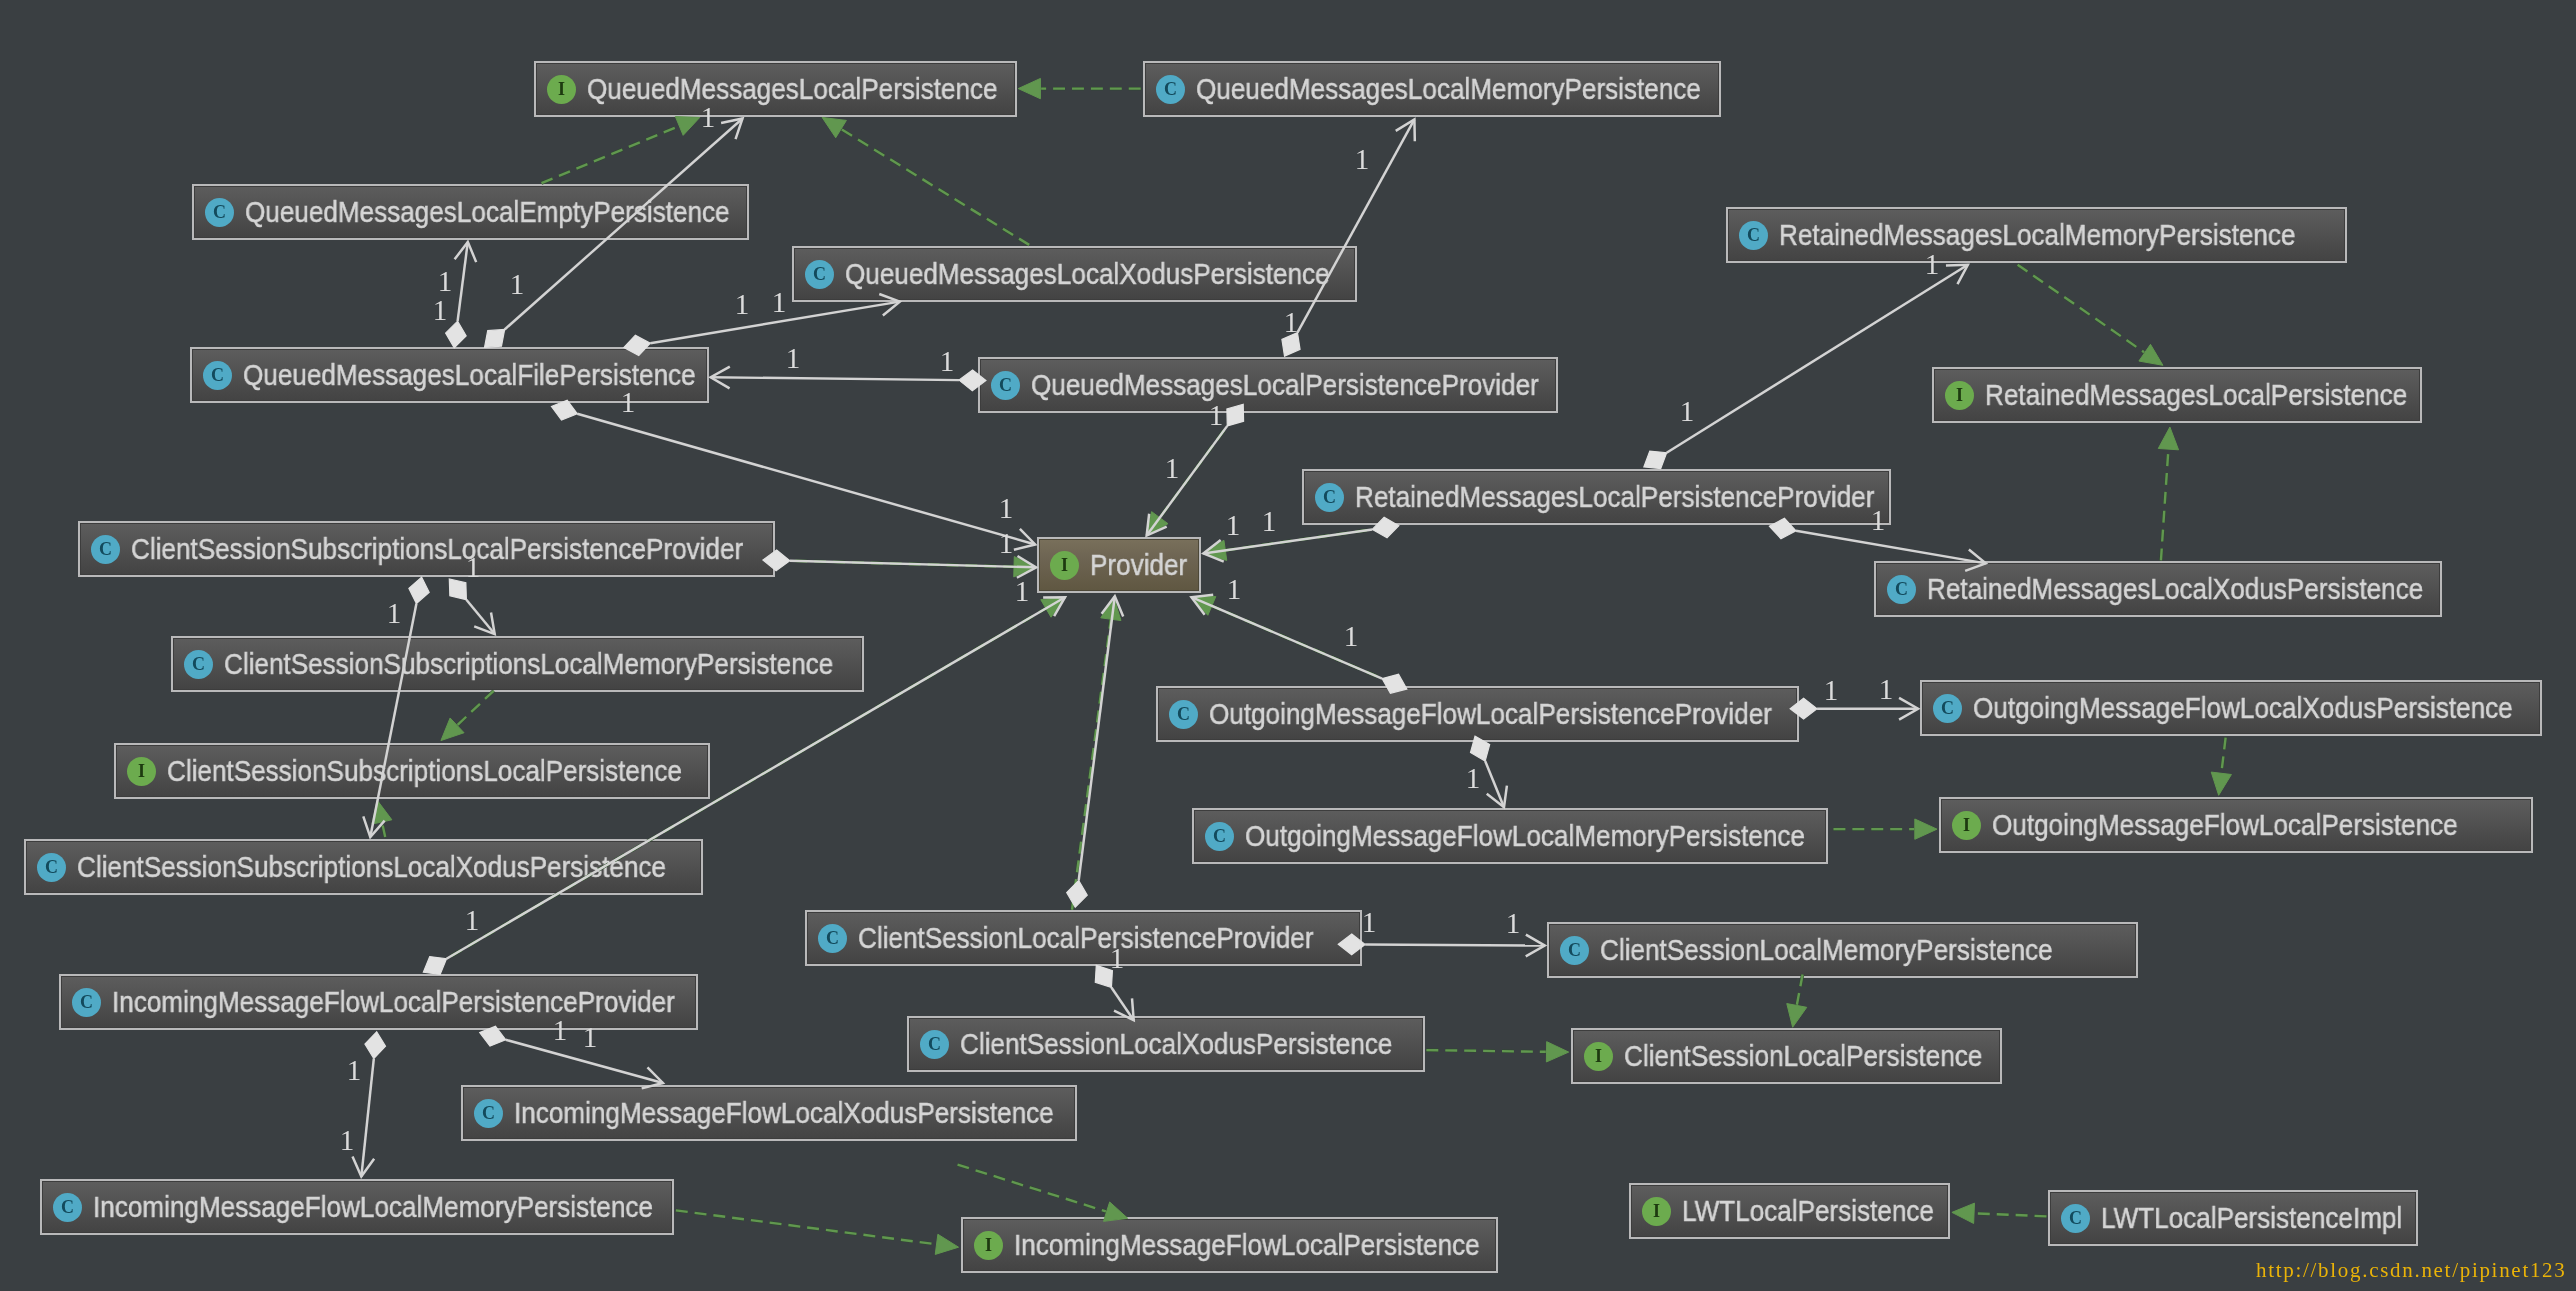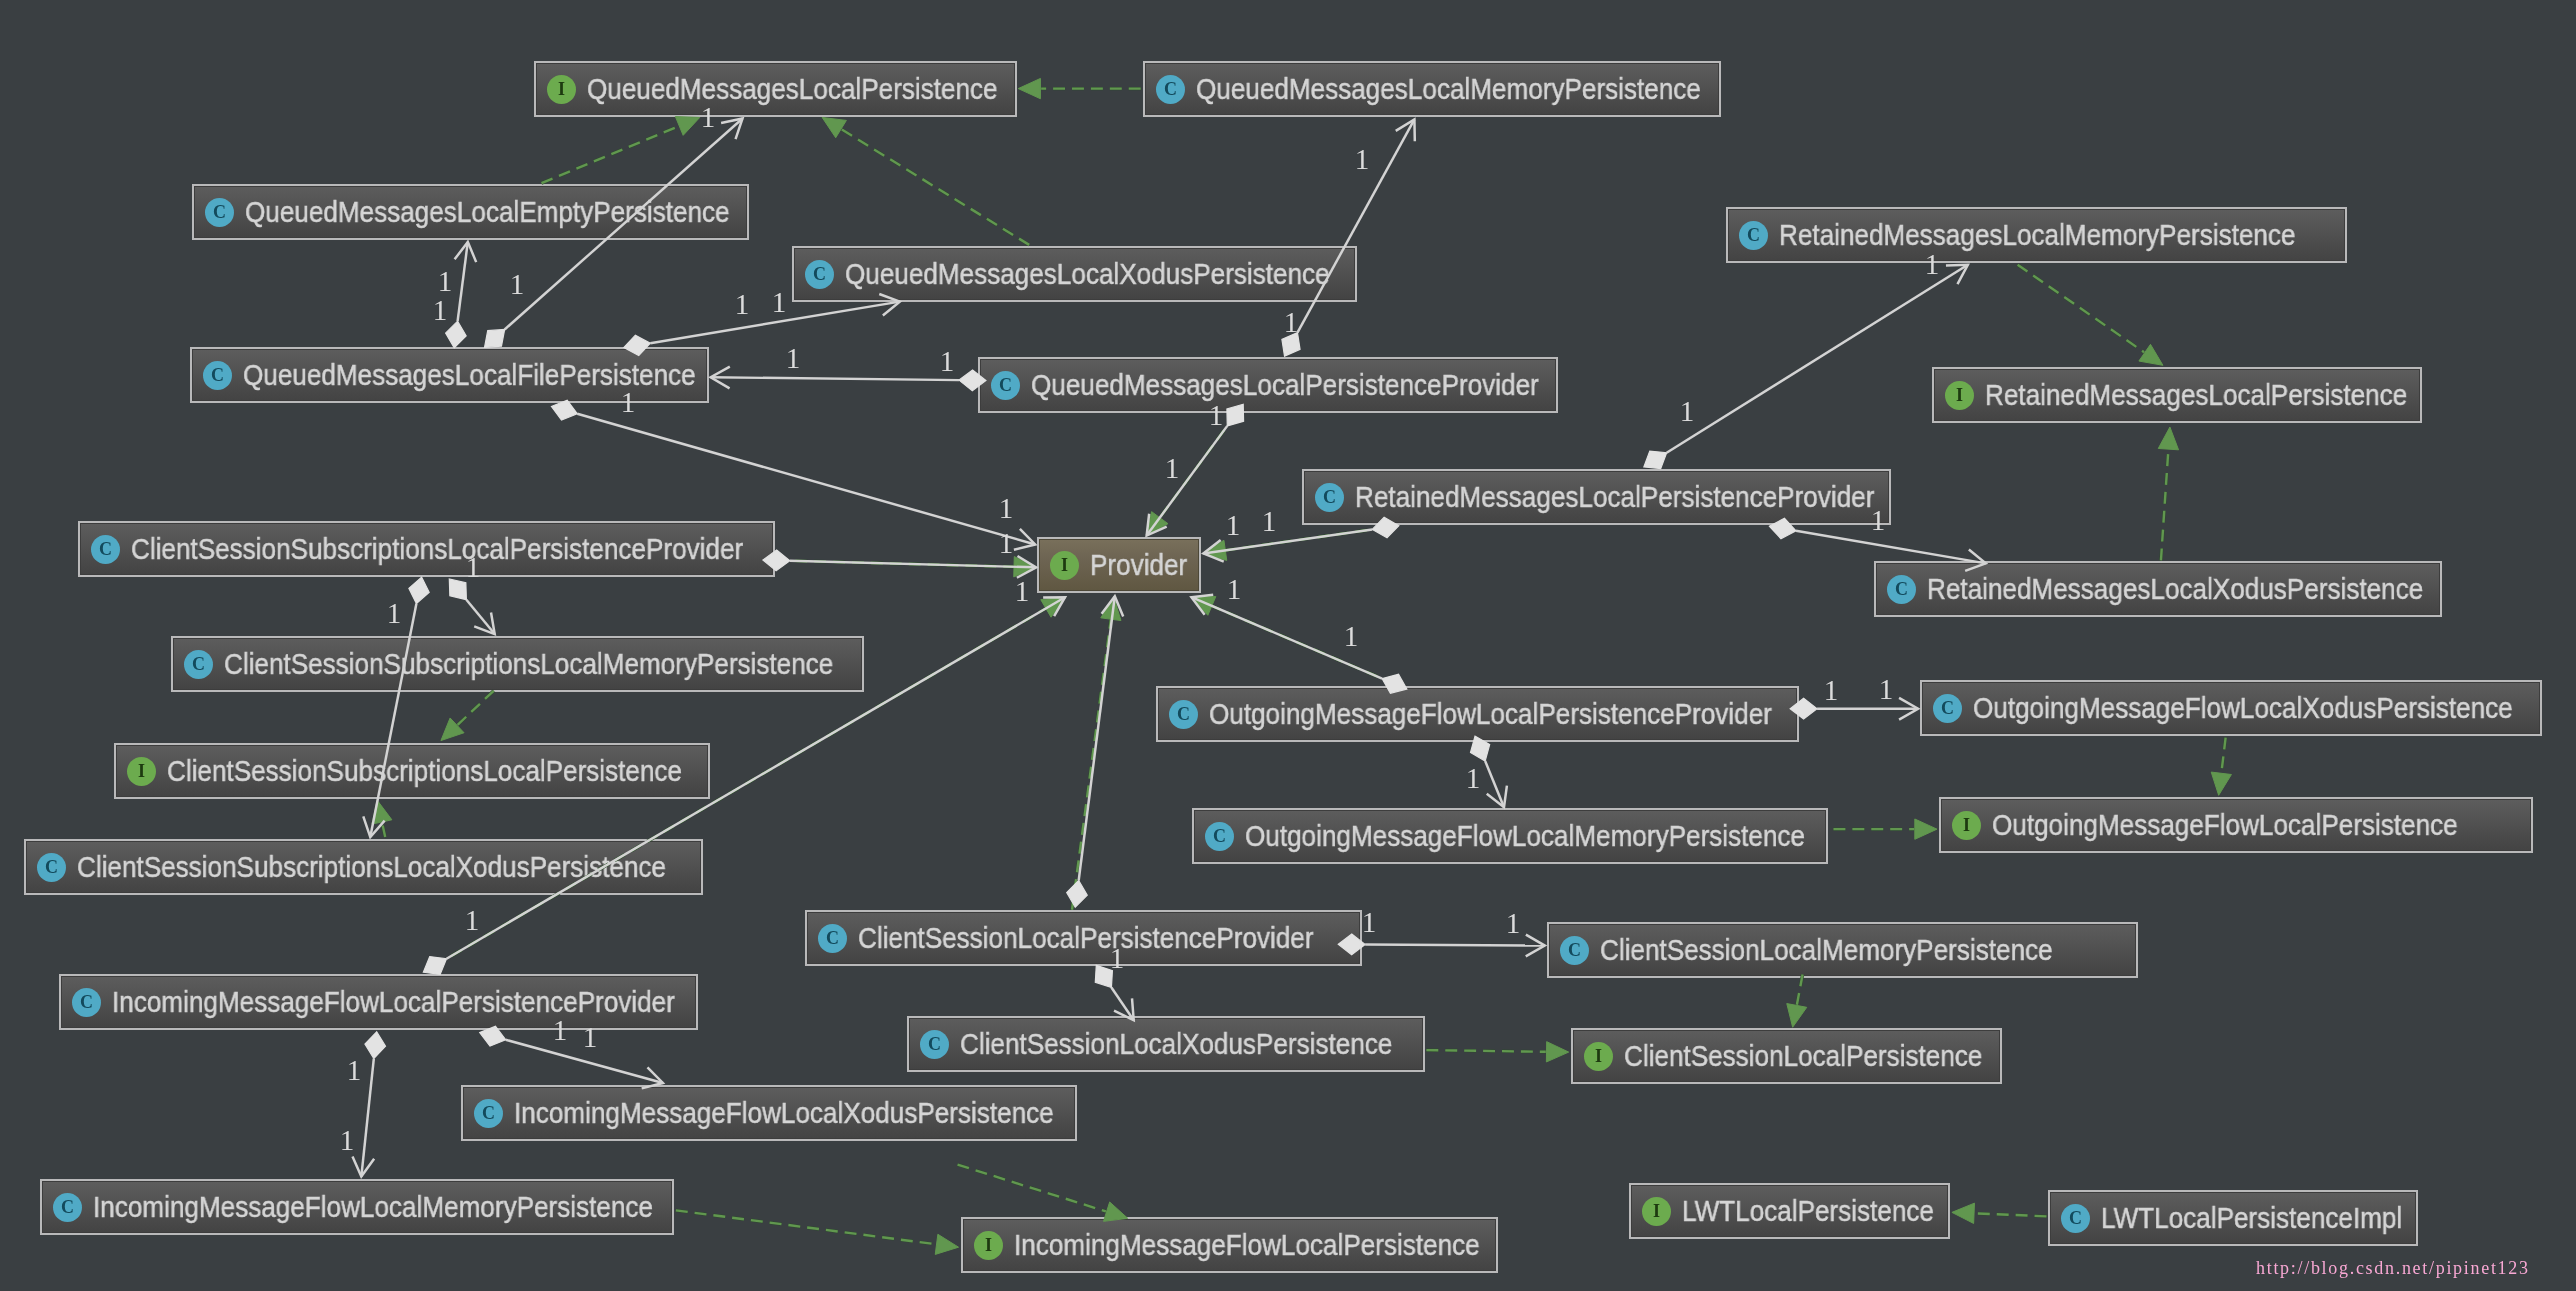--- a/index.html
+++ b/index.html
@@ -19,21 +19,21 @@
          display:flex;align-items:center;justify-content:center;font-size:18px;line-height:1;
          font-family:"Liberation Serif",serif;}
   .badge.I{background:#6cab4e;color:#1d3a10;font-weight:bold;}
   .badge.C{background:#50aac6;color:#134a5c;font-weight:bold;}
   .nlabel{font-size:29px;color:#d5d5d5;margin-left:11px;white-space:nowrap;
           transform:scaleX(0.900);transform-origin:left center;
           -webkit-text-stroke:0.5px #d5d5d5;will-change:transform;}
   .mult{position:absolute;font-size:29px;color:#dcdcdc;transform:translate(-50%,-50%);
         font-family:"Liberation Serif",serif;will-change:transform;}
   #watermark{position:absolute;left:2256px;top:1258px;font-family:"Liberation Serif",serif;
-             font-size:18px;color:#f9a8d4;letter-spacing:1.7px;white-space:nowrap;}
+             font-size:21px;color:#eab308;letter-spacing:1.7px;white-space:nowrap;}
 </style>
 </head>
 <body>
 
 <div id="stage">
   <svg id="edges" viewBox="0 0 2588 1298">
       <g>
         <line x1="1146.00" y1="89.00" x2="1046.00" y2="89.00" stroke="#2f4a30" stroke-width="3.4" stroke-dasharray="12 7"></line>
         <line x1="1146.00" y1="89.00" x2="1046.00" y2="89.00" stroke="#61974f" stroke-width="2.4" stroke-dasharray="12 7"></line>
         <path d="M 1023.00 89.00 L 1045.27 78.79 L 1045.27 99.21 Z" fill="#61974f" stroke="#61974f" stroke-width="1" stroke-linejoin="miter"></path>

